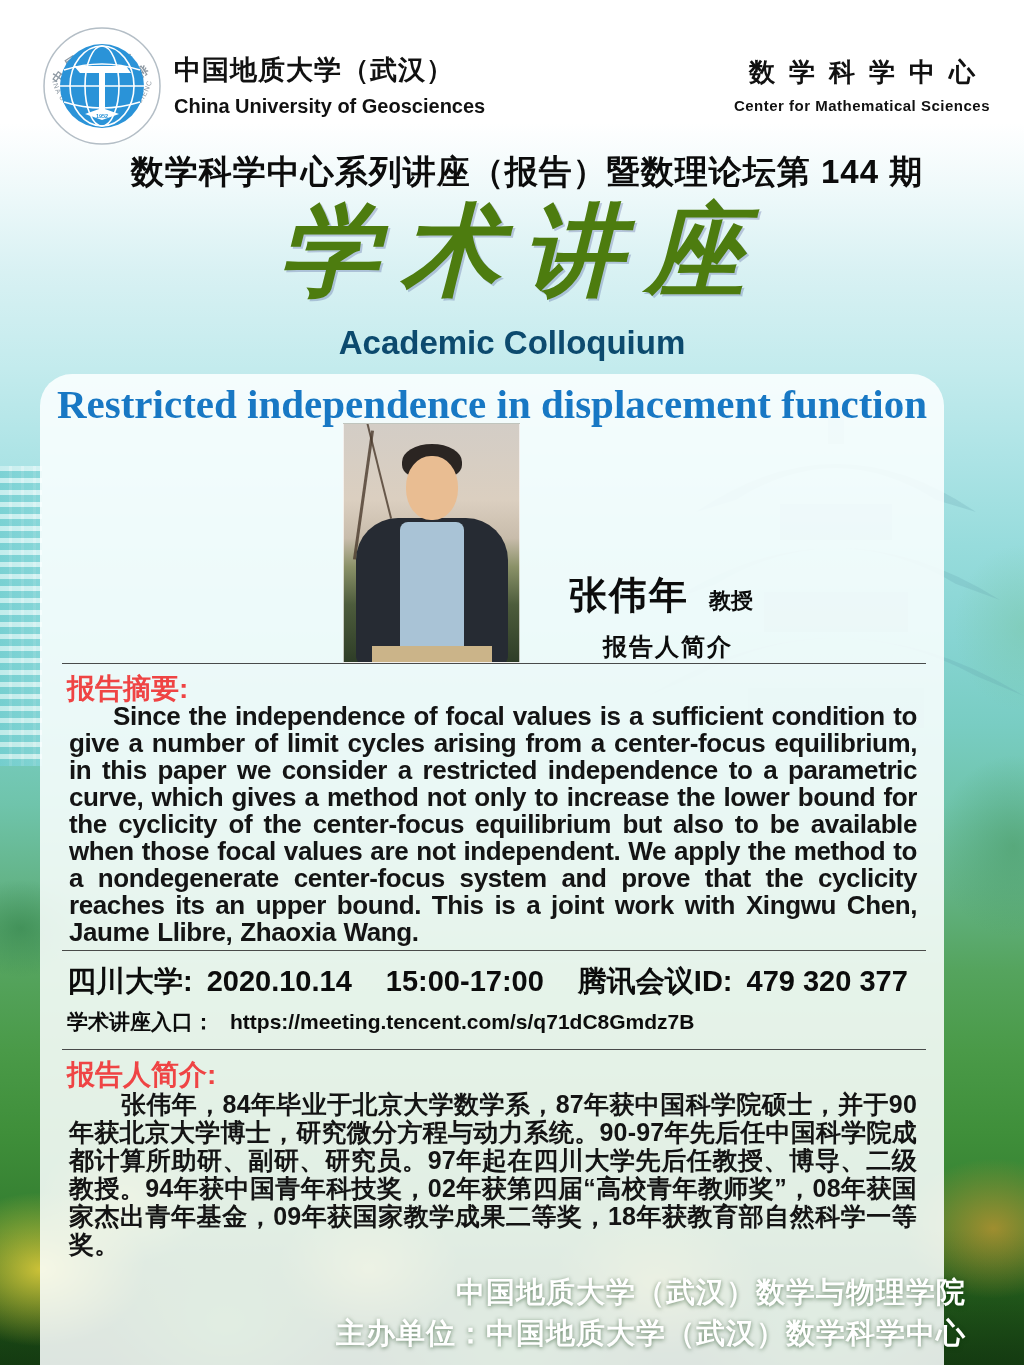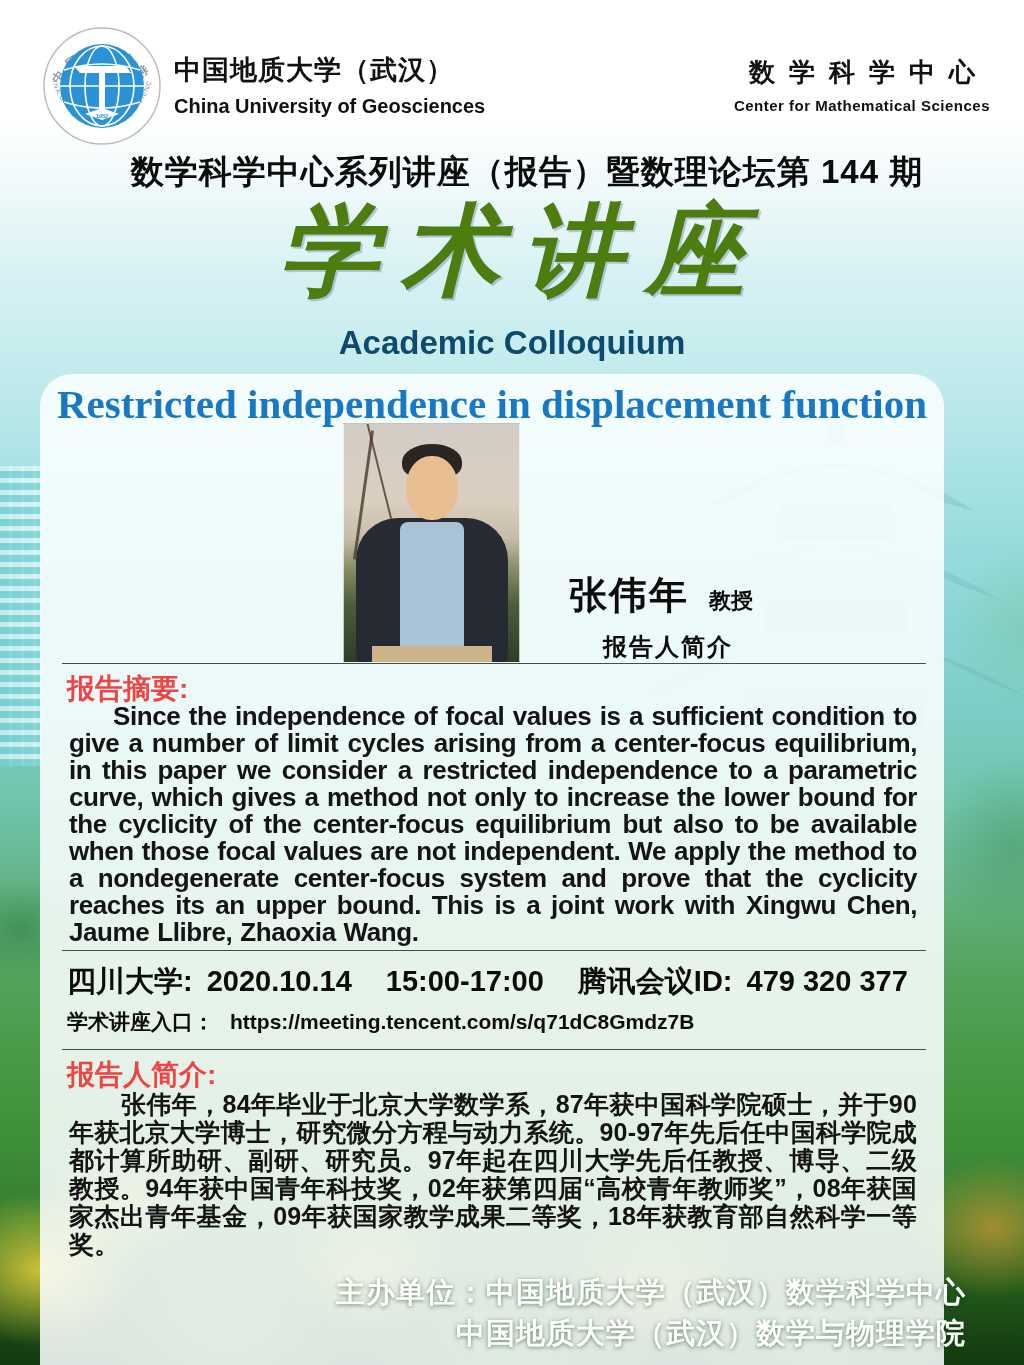--- a/index.html
+++ b/index.html
@@ -208,17 +208,17 @@
     </div>
 
     <div class="sep sep3"></div>
 
     <div class="sect-label bio-label">报告人简介:</div>
     <div class="bio-text">张伟年，84年毕业于北京大学数学系，87年获中国科学院硕士，并于90年获北京大学博士，研究微分方程与动力系统。90-97年先后任中国科学院成都计算所助研、副研、研究员。97年起在四川大学先后任教授、博导、二级教授。94年获中国青年科技奖，02年获第四届“高校青年教师奖”，08年获国家杰出青年基金，09年获国家教学成果二等奖，18年获教育部自然科学一等奖。</div>
 
   </div>
 
   <div class="footer">
+    <div>中国地质大学（武汉）数学与物理学院</div>
     <div>主办单位：中国地质大学（武汉）数学科学中心</div>
-    <div>中国地质大学（武汉）数学与物理学院</div>
   </div>
 
 </div>
 
 </body></html>

